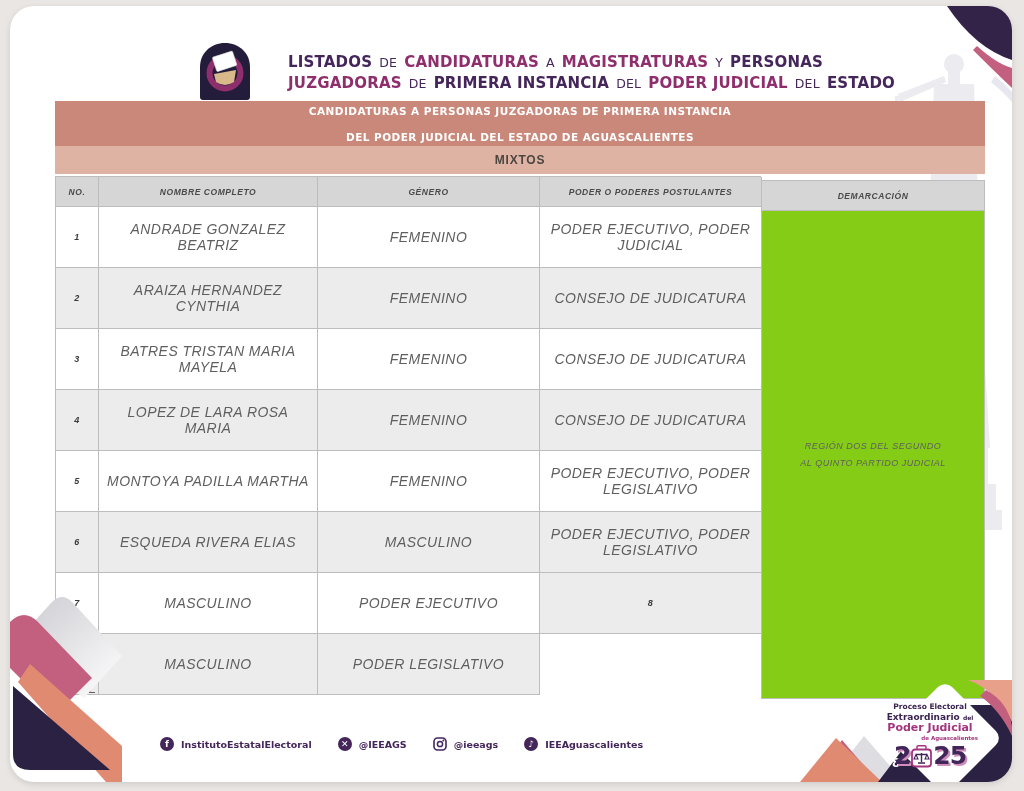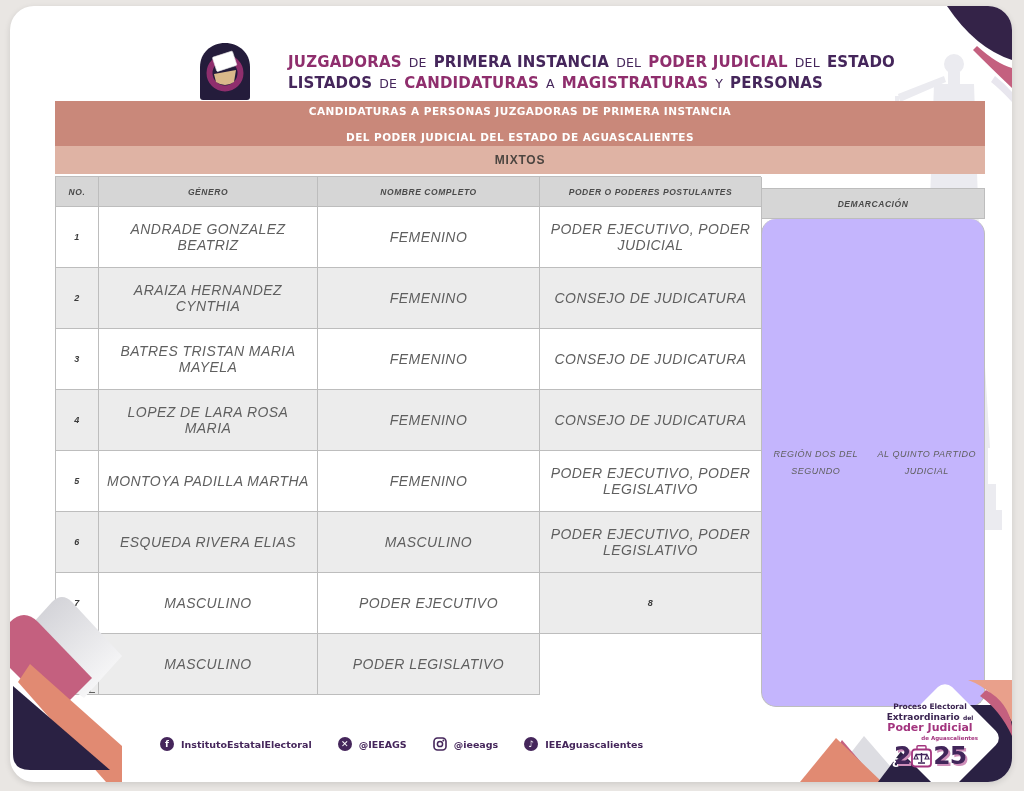--- a/index.html
+++ b/index.html
@@ -62,34 +62,34 @@
   }
   .cell{
     border-right:1px solid var(--table-border); border-bottom:1px solid var(--table-border);
     display:flex; align-items:center; justify-content:center; text-align:center;
     font-size:14px; color:#5f5f5f; letter-spacing:.45px; background:#fff; padding:2px 8px;
   }
   .cell.alt{background:var(--row-alt);}
   .cell.hdr{background:#d6d6d6; color:#4a4a4a; font-weight:bold; font-size:8.5px; letter-spacing:.55px;}
   .cell.no{font-weight:bold; color:#3a3a3a; font-size:9px;}
   .demarc-col{
-    position:absolute; left:706px; top:12px; width:224px; height:518px;
+    position:absolute; left:706px; top:4px; width:224px; height:518px;
     border-top:1px solid var(--table-border);
   }
   .demarc-col .hdrcell{
     height:30px; background:#d6d6d6; border-right:1px solid var(--table-border);
     border-bottom:1px solid var(--table-border); border-left:1px solid var(--table-border);
     display:flex; align-items:center; justify-content:center;
     font-weight:bold; font-size:8.5px; color:#4a4a4a; letter-spacing:.55px;
   }
   .demarc-col .bodycell{
-    height:488px; background:#c4b5fd; border-right:1px solid var(--table-border);
+    height:488px; background:#84cc16; border-right:1px solid var(--table-border);
     border-bottom:1px solid var(--table-border); border-left:1px solid var(--table-border);
-    display:flex; flex-direction:row; align-items:center; justify-content:center;
-    font-size:9px; color:#5f5f5f; letter-spacing:.5px; line-height:17px; text-align:center;border-radius:15px;
+    display:flex; flex-direction:column; align-items:center; justify-content:center;
+    font-size:9px; color:#5f5f5f; letter-spacing:.5px; line-height:17px; text-align:center;
   }
   
   .footer{position:absolute; left:150px; top:722px; height:32px; display:flex; align-items:center; gap:26px; z-index:3;}
   .web{display:flex; align-items:center; gap:9px; color:var(--ink); font-family:"DejaVu Sans", sans-serif; font-weight:800; font-size:13.5px; letter-spacing:.2px;}
   .soc{display:flex; align-items:center; gap:7px; color:var(--ink); font-family:"DejaVu Sans", sans-serif; font-weight:700; font-size:9.5px;}
   .soc .disc{width:14px;height:14px;border-radius:50%;background:var(--ink);color:#fff;display:flex;align-items:center;justify-content:center;font-size:9px;font-weight:bold;}
   
   .corner-bl{position:absolute; left:0; bottom:0; width:112px; height:218px; z-index:2;}
   
   .corner-br{position:absolute; right:0; bottom:0; width:212px; height:102px; z-index:2;}
@@ -143,38 +143,38 @@
   </svg>
 
   <div class="header">
     <svg class="logo" viewBox="0 0 58 61">
       <path d="M4,57 V27 C4,13 15,3 29,3 C43,3 54,13 54,27 V57 A3,3 0 0 1 51,60 H7 A3,3 0 0 1 4,57 Z" fill="#241c3b"></path>
       <circle cx="29" cy="33" r="15.5" fill="none" stroke="#8f2e6d" stroke-width="6"></circle>
       <path d="M18,34 L40,30 L38,42 Q29,48 20,42 Z" fill="#d9b98a"></path>
       <rect x="18" y="14" width="21" height="15" rx="1" transform="rotate(-18 28 21)" fill="#ffffff" stroke="#e3e3e3" stroke-width="0.6"></rect>
     </svg>
     <div class="title">
+      <div class="line"><span class="tw dark">LISTADOS</span><span class="tw conn">DE</span><span class="tw accent">CANDIDATURAS</span><span class="tw conn">A</span><span class="tw accent">MAGISTRATURAS</span><span class="tw conn">Y</span><span class="tw dark">PERSONAS</span></div>
       <div class="line"><span class="tw accent">JUZGADORAS</span><span class="tw conn">DE</span><span class="tw dark">PRIMERA INSTANCIA</span><span class="tw conn">DEL</span><span class="tw accent">PODER JUDICIAL</span><span class="tw conn">DEL</span><span class="tw dark">ESTADO</span></div>
-      <div class="line"><span class="tw dark">LISTADOS</span><span class="tw conn">DE</span><span class="tw accent">CANDIDATURAS</span><span class="tw conn">A</span><span class="tw accent">MAGISTRATURAS</span><span class="tw conn">Y</span><span class="tw dark">PERSONAS</span></div>
     </div>
   </div>
 
   <div class="banner1">
     <div>CANDIDATURAS A PERSONAS JUZGADORAS DE PRIMERA INSTANCIA</div>
     <div>DEL PODER JUDICIAL DEL ESTADO DE AGUASCALIENTES</div>
   </div>
   <div class="banner2">
     <span>MIXTOS</span>
   </div>
 
   <div class="table">
     <div class="table-left" id="table-left">
       <div class="cell hdr">NO.</div>
+      <div class="cell hdr">NOMBRE COMPLETO</div>
       <div class="cell hdr">GÉNERO</div>
-      <div class="cell hdr">NOMBRE COMPLETO</div>
       <div class="cell hdr">PODER O PODERES POSTULANTES</div>
 
     <div class="cell no">1</div>
     <div class="cell">ANDRADE GONZALEZ BEATRIZ</div>
     <div class="cell">FEMENINO</div>
     <div class="cell">PODER EJECUTIVO, PODER JUDICIAL</div>
 
     <div class="cell no alt">2</div>
     <div class="cell alt">ARAIZA HERNANDEZ CYNTHIA</div>
     <div class="cell alt">FEMENINO</div>

